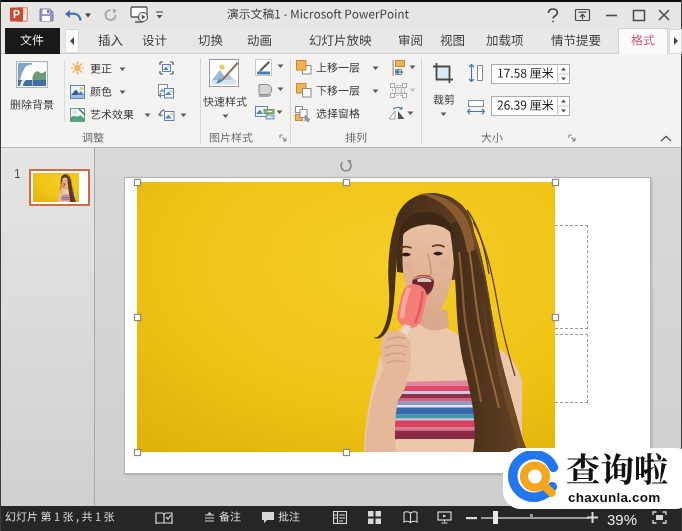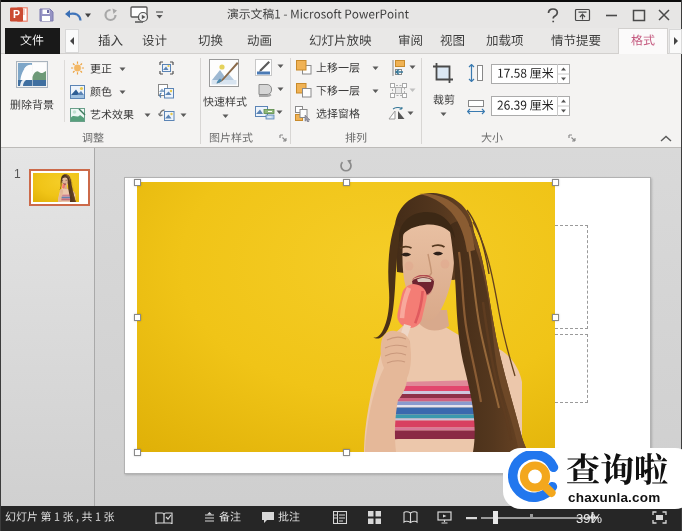--- a/index.html
+++ b/index.html
@@ -541,21 +541,21 @@
 </svg>
 <svg class="a" style="left:466px;top:516.5px" width="11" height="3">
       <rect width="11" height="2.2" fill="#d8d8d8"></rect>
     </svg>
 <div class="a" style="left:481px;top:517px;width:108px;height:1.5px;background:#9a9a9a"></div>
 <div class="a" style="left:530px;top:514px;width:3px;height:4px;background:#9a9a9a"></div>
 <div class="a" style="left:493px;top:511px;width:5px;height:13px;background:#e8e8e8"></div>
 <svg class="a" style="left:587px;top:512px" width="11" height="11">
       <path d="M5.5 0 v11 M0 5.5 h11" stroke="#d8d8d8" stroke-width="2"></path>
     </svg>
-<div class="a" style="left:576px;top:511px;font-size:13px;color:#e8e8e8">39%</div>
+<div class="a" style="left:607px;top:511px;font-size:15px;color:#e8e8e8">39%</div>
 <svg class="a" style="left:652px;top:511px" width="15" height="13">
 <path d="M1 4 V1 h3.5 M10.5 1 H14 v3 M14 9 v3 h-3.5 M4.5 12 H1 V9" stroke="#d8d8d8" stroke-width="1.3" fill="none"></path>
 <rect x="4" y="4" width="7" height="5" fill="#d8d8d8"></rect>
 </svg>
 <div class="a" style="left:503px;top:448px;width:190px;height:61px;background:#fff;border-radius:18px"></div>
 <svg class="a" style="left:508px;top:451px" width="56" height="55" viewBox="0 0 56 55">
 <g fill="none" stroke="#2277ee" stroke-width="9.5" stroke-linecap="round">
 <path d="M 45.5 16.3 A 21.3 21.3 0 1 0 44.4 35.7"></path>
 </g>
 <g fill="none" stroke="#f3a71d" stroke-width="8.2" stroke-linecap="round">

